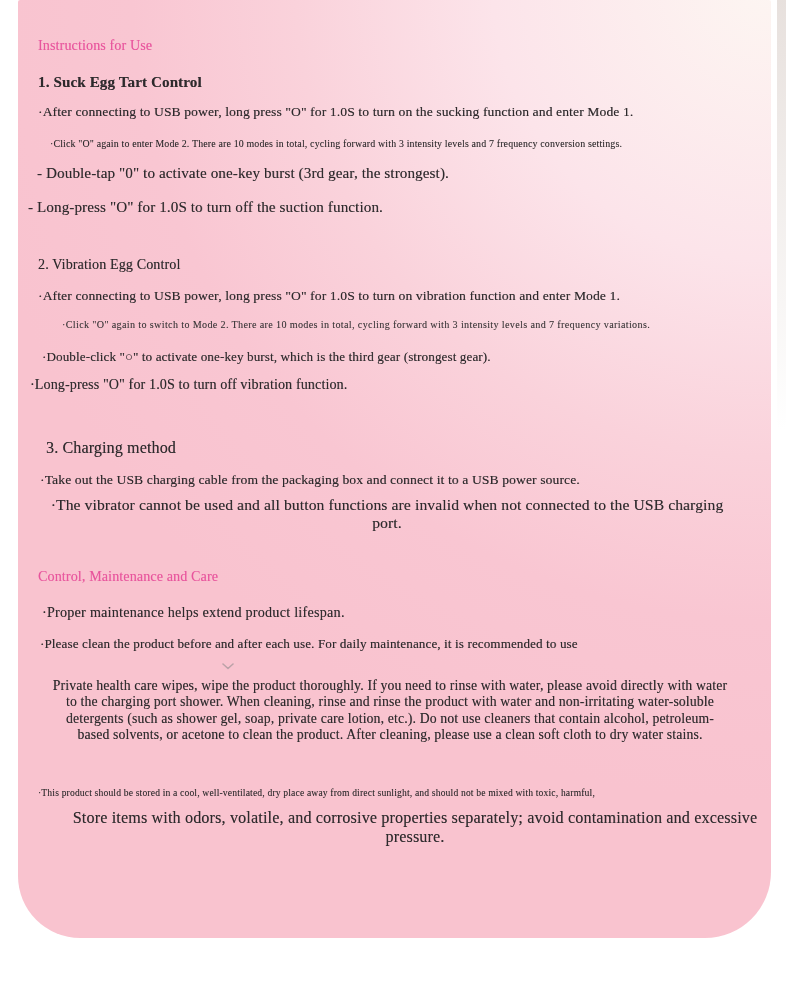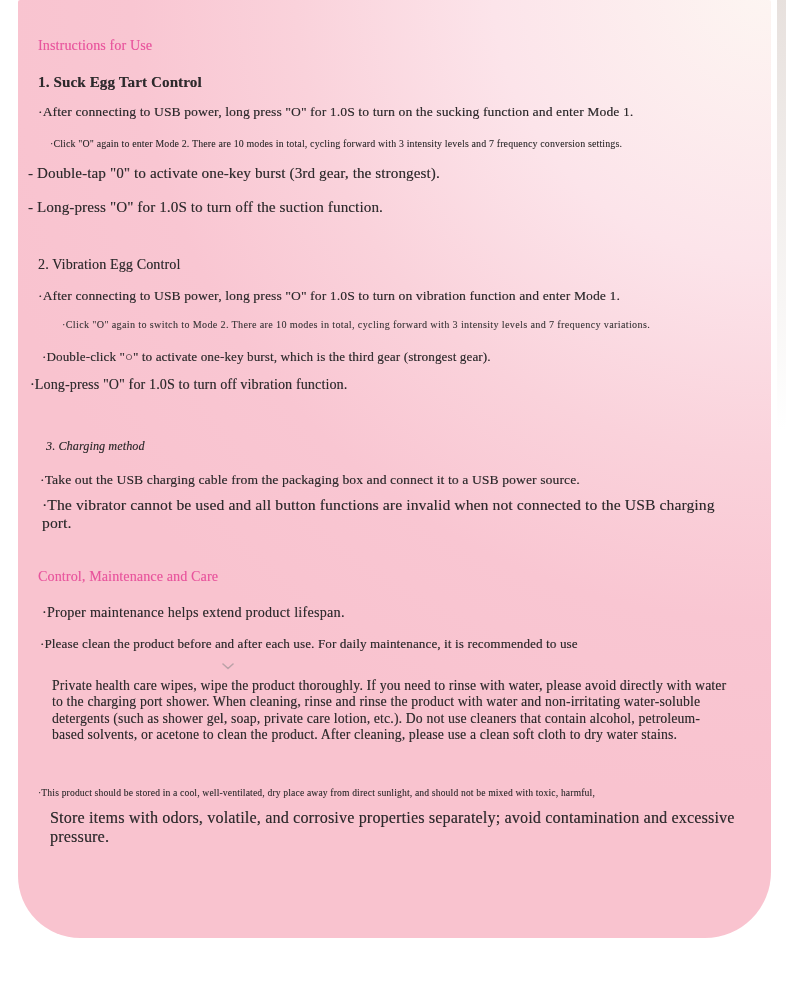--- a/index.html
+++ b/index.html
@@ -27,20 +27,21 @@
     position:absolute;
     left:777px;top:0;width:9px;height:430px;
     background:linear-gradient(to bottom, rgba(227,219,215,0.85), rgba(227,219,215,0));
   }
   .t{
     position:absolute;
     color:#2d2a2c;
     white-space:nowrap;
     letter-spacing:0.15px;
     text-shadow:0.3px 0 0.2px rgba(45,42,44,0.45);
+    text-align:center;
   }
   .wrap{white-space:normal;}
   .accent{color:#e8559d;text-shadow:0.3px 0 0.2px rgba(232,85,157,0.45);}
   .tiny{text-shadow:0.2px 0 0 rgba(45,42,44,0.35);}
   .chevron{position:absolute;opacity:0.65;}
 </style>
 </head>
 <body>
 
 <div class="card">
@@ -60,21 +61,21 @@
   <div class="t" style="left:20px;top:257px;font-size:14px;">2. Vibration Egg Control</div>
 
   <div class="t" style="left:20px;top:288px;font-size:13.5px;">·After connecting to USB power, long press "O" for 1.0S to turn on vibration function and enter Mode 1.</div>
 
   <div class="t tiny" style="left:44px;top:319px;font-size:10px;letter-spacing:0.4px;color:#3c383a;">·Click "O" again to switch to Mode 2. There are 10 modes in total, cycling forward with 3 intensity levels and 7 frequency variations.</div>
 
   <div class="t" style="left:24px;top:349px;font-size:13px;">·Double-click "○" to activate one-key burst, which is the third gear (strongest gear).</div>
 
   <div class="t" style="left:12px;top:377px;font-size:14px;">·Long-press "O" for 1.0S to turn off vibration function.</div>
 
-  <div class="t" style="left:28px;top:439px;font-size:12px;font-style:italic;">3. Charging method</div>
+  <div class="t" style="left:28px;top:439px;font-size:16px;">3. Charging method</div>
 
   <div class="t wrap" style="left:24px;top:496px;width:690px;font-size:15.5px;line-height:1.18;">·The vibrator cannot be used and all button functions are invalid when not connected to the USB charging port.</div>
 
   <div class="t" style="left:22px;top:472px;font-size:13.5px;">·Take out the USB charging cable from the packaging box and connect it to a USB power source.</div>
 
   <div class="t accent" style="left:20px;top:569px;font-size:14px;">Control, Maintenance and Care</div>
 
   <div class="t" style="left:24px;top:605px;font-size:14px;letter-spacing:0.3px;">·Proper maintenance helps extend product lifespan.</div>
 
   <div class="t" style="left:22px;top:636px;font-size:13px;">·Please clean the product before and after each use. For daily maintenance, it is recommended to use</div>

